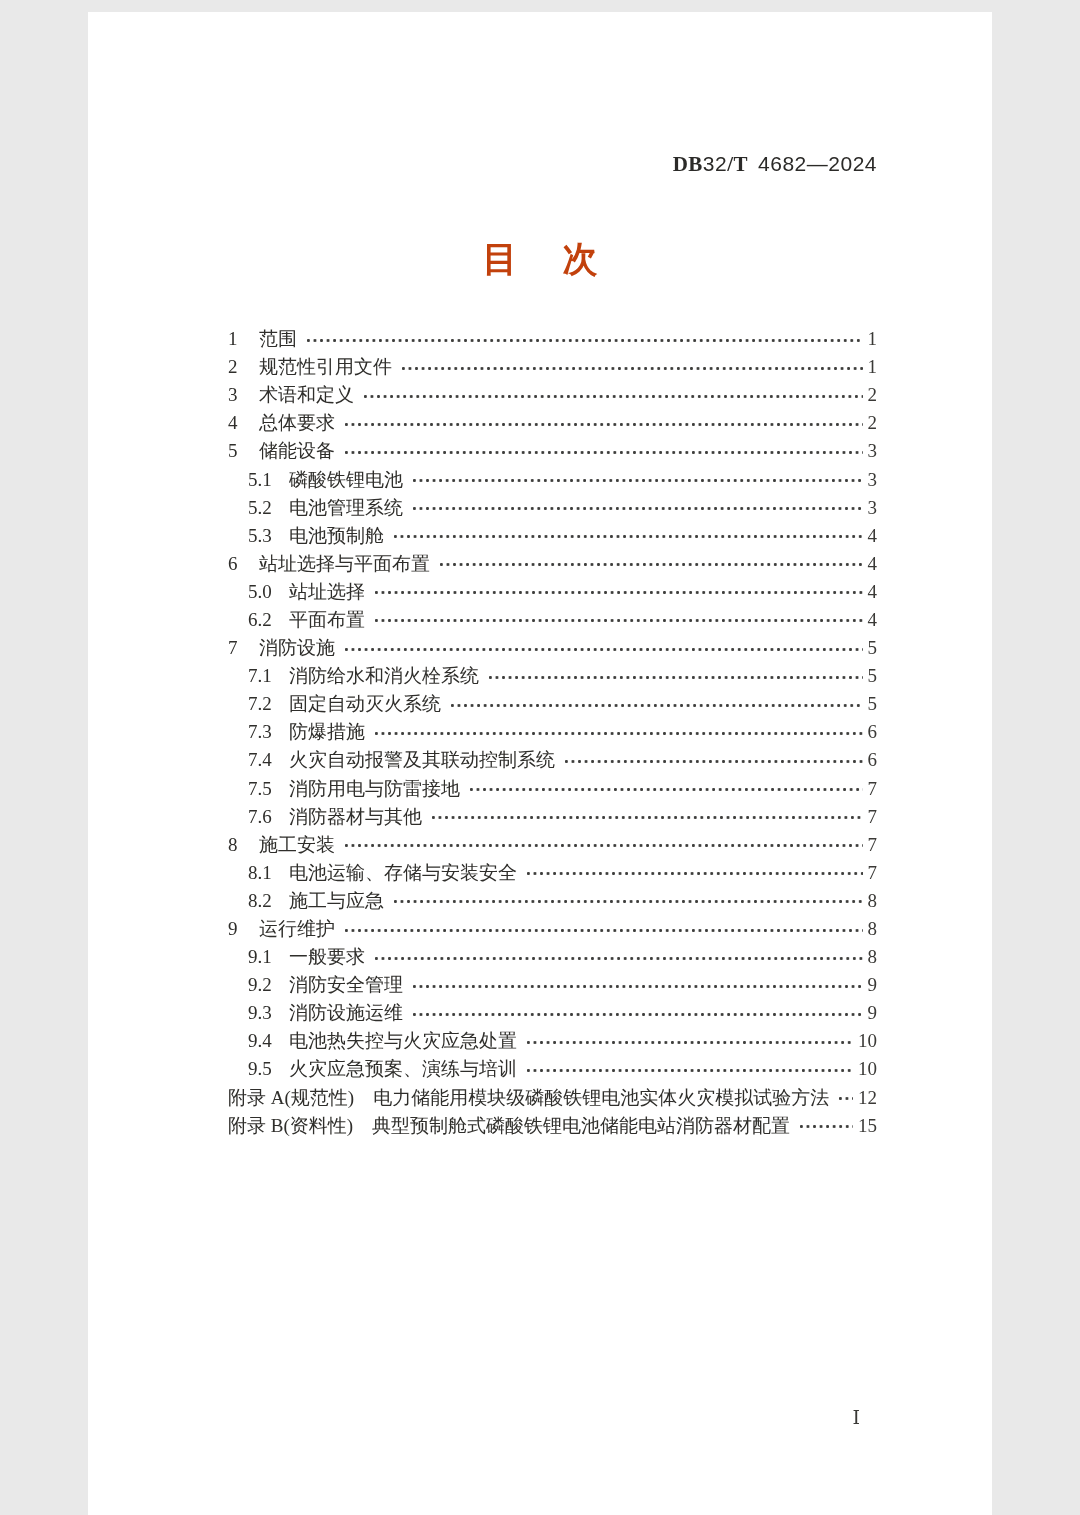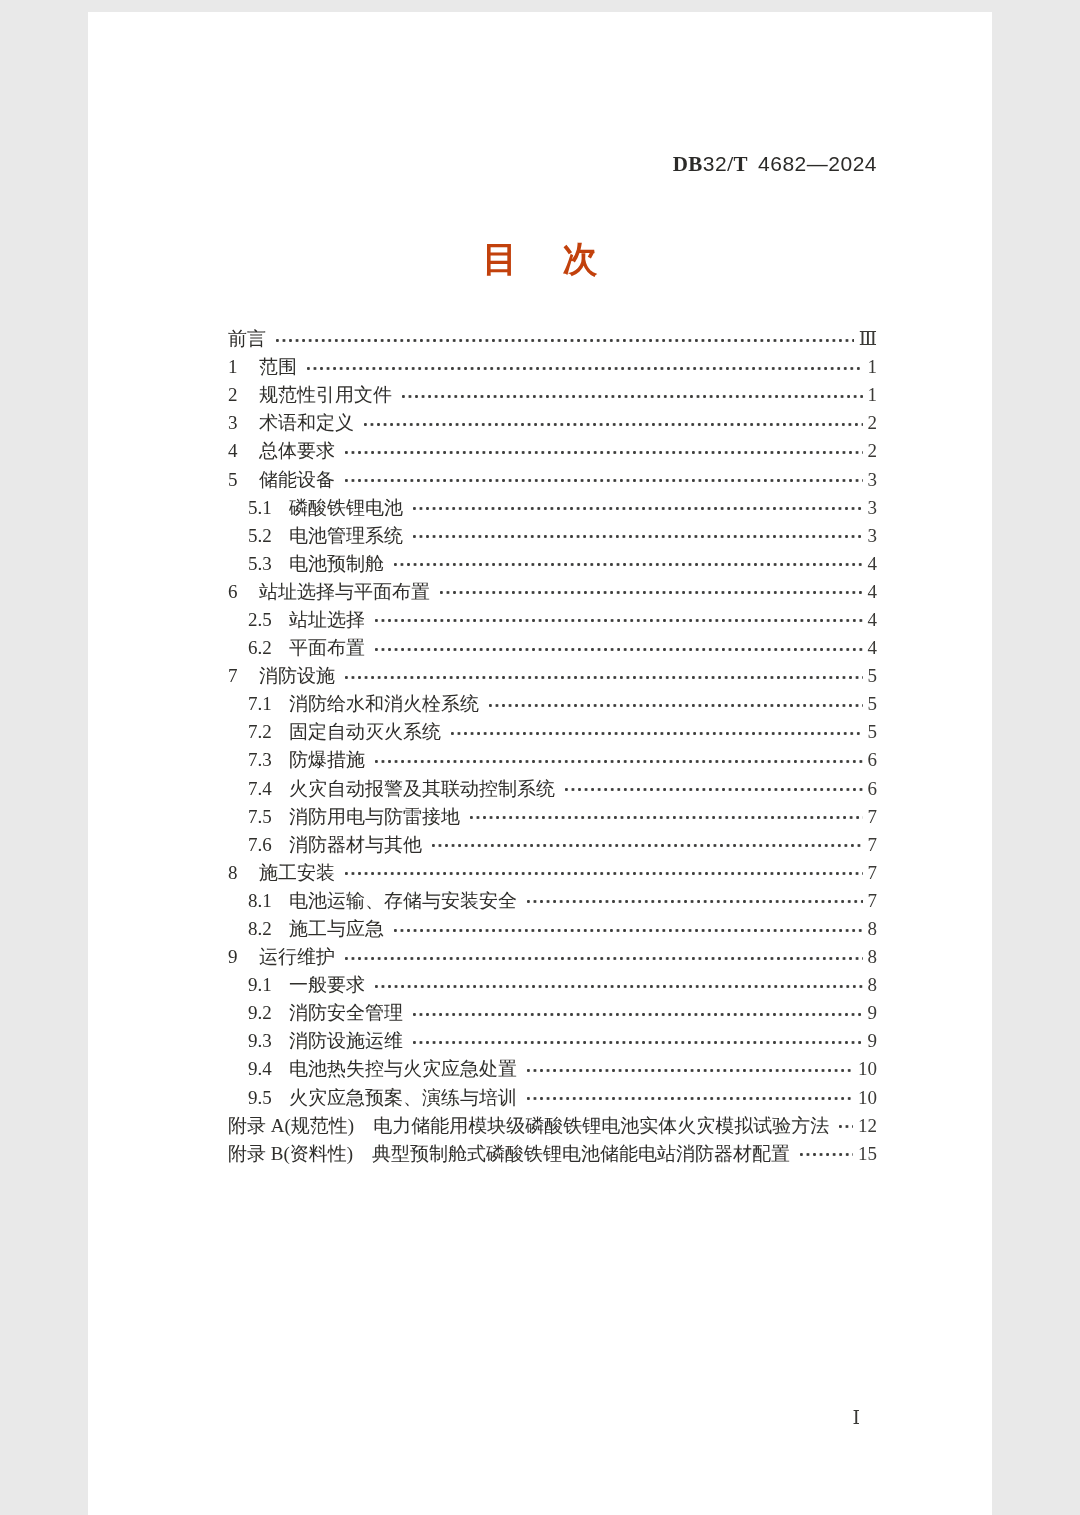--- a/index.html
+++ b/index.html
@@ -104,26 +104,20 @@
 
 <div class="page">
 
   <div class="designation">
     <span class="seg-serif-bold">DB</span><span class="seg-digits">32</span><span class="seg-serif-bold">/T</span><span class="seg-gap"></span><span class="seg-digits">4682—2024</span>
   </div>
 
   <h1 class="toc-title">目　次</h1>
 
   <div class="toc">
-      <div class="toc-row level0 no-num">
-
-      <span class="label">前言</span>
-      <span class="leader"></span>
-      <span class="pg">Ⅲ</span>
-    </div>
       <div class="toc-row level0">
       <span class="num">1</span>
       <span class="label">范围</span>
       <span class="leader"></span>
       <span class="pg">1</span>
     </div>
       <div class="toc-row level0">
       <span class="num">2</span>
       <span class="label">规范性引用文件</span>
       <span class="leader"></span>
@@ -165,21 +159,21 @@
       <span class="leader"></span>
       <span class="pg">4</span>
     </div>
       <div class="toc-row level0">
       <span class="num">6</span>
       <span class="label">站址选择与平面布置</span>
       <span class="leader"></span>
       <span class="pg">4</span>
     </div>
       <div class="toc-row level1">
-      <span class="num">2.5</span>
+      <span class="num">5.0</span>
       <span class="label">站址选择</span>
       <span class="leader"></span>
       <span class="pg">4</span>
     </div>
       <div class="toc-row level1">
       <span class="num">6.2</span>
       <span class="label">平面布置</span>
       <span class="leader"></span>
       <span class="pg">4</span>
     </div>

